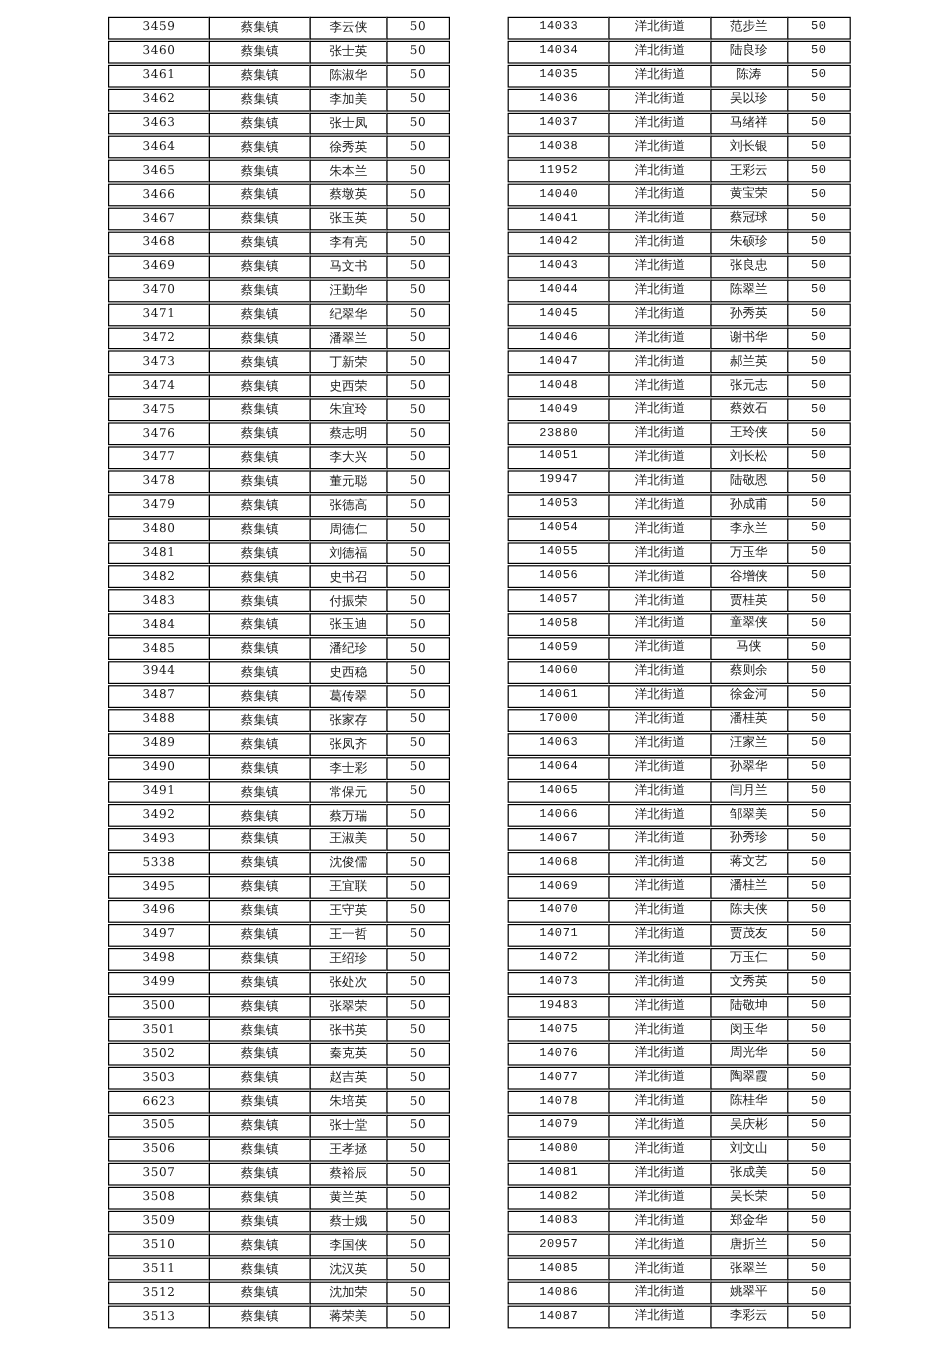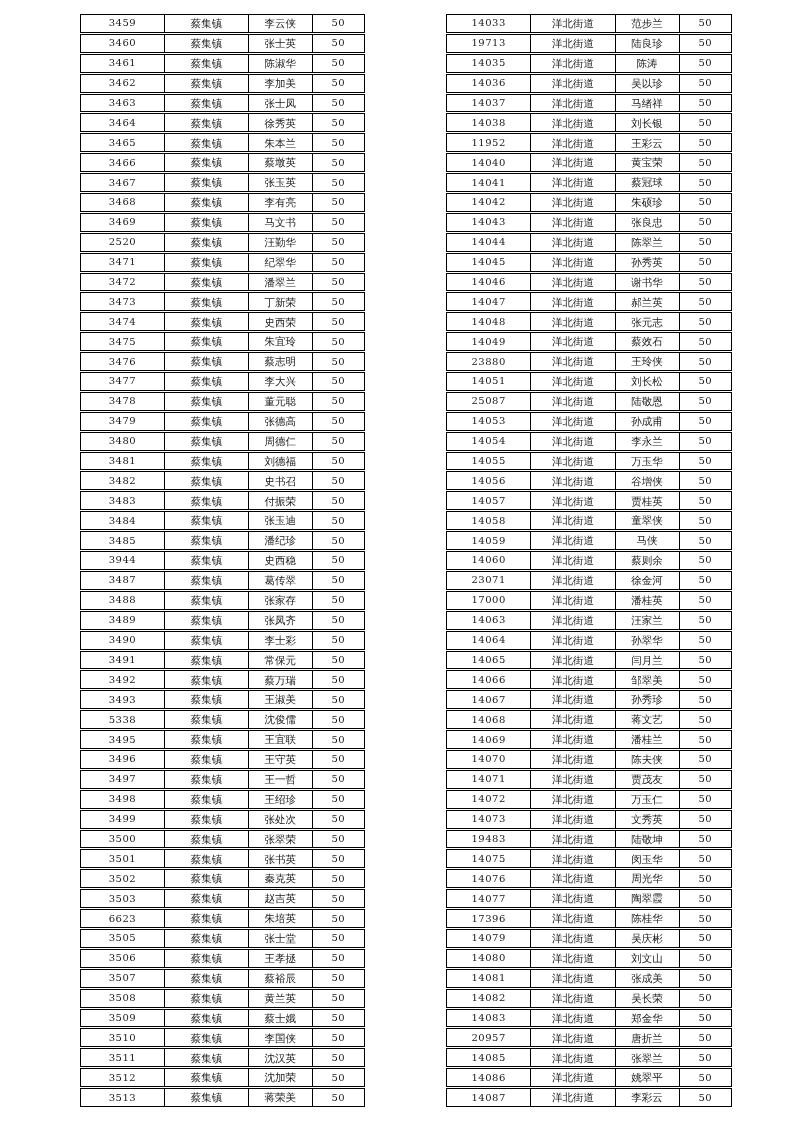--- a/index.html
+++ b/index.html
@@ -12,22 +12,22 @@
     width: 793px;
     height: 1122px;
     background: #ffffff;
     overflow: hidden;
     font-family: "DejaVu Serif", "Liberation Serif", serif;
   }
   .roster {
     position: absolute;
     top: 14px;
   }
-  .roster-left  { left: 80px;  width: 288px; }
-  .roster-right { left: 446px; width: 289px; }
+  .roster-left  { left: 90px;  width: 288px; }
+  .roster-right { left: 423px; width: 289px; font-family: Liberation Mono, monospace; }
   .row {
     display: flex;
     height: 18.9px;
     margin-bottom: 1px;
   }
   .cell {
     box-sizing: border-box;
     border: 1px solid #000000;
     display: flex;
     align-items: center;
@@ -111,21 +111,21 @@
         <div class="cell c-name">李有亮</div>
         <div class="cell c-amount">50</div>
       </div>
       <div class="row">
         <div class="cell c-serial">3469</div>
         <div class="cell c-region">蔡集镇</div>
         <div class="cell c-name">马文书</div>
         <div class="cell c-amount">50</div>
       </div>
       <div class="row">
-        <div class="cell c-serial">2520</div>
+        <div class="cell c-serial">3470</div>
         <div class="cell c-region">蔡集镇</div>
         <div class="cell c-name">汪勤华</div>
         <div class="cell c-amount">50</div>
       </div>
       <div class="row">
         <div class="cell c-serial">3471</div>
         <div class="cell c-region">蔡集镇</div>
         <div class="cell c-name">纪翠华</div>
         <div class="cell c-amount">50</div>
       </div>
@@ -383,21 +383,21 @@
       </div>
     </div>
   <div class="roster roster-right">
       <div class="row">
         <div class="cell c-serial">14033</div>
         <div class="cell c-region">洋北街道</div>
         <div class="cell c-name">范步兰</div>
         <div class="cell c-amount">50</div>
       </div>
       <div class="row">
-        <div class="cell c-serial">19713</div>
+        <div class="cell c-serial">14034</div>
         <div class="cell c-region">洋北街道</div>
         <div class="cell c-name">陆良珍</div>
         <div class="cell c-amount">50</div>
       </div>
       <div class="row">
         <div class="cell c-serial">14035</div>
         <div class="cell c-region">洋北街道</div>
         <div class="cell c-name">陈涛</div>
         <div class="cell c-amount">50</div>
       </div>
@@ -491,21 +491,21 @@
         <div class="cell c-name">王玲侠</div>
         <div class="cell c-amount">50</div>
       </div>
       <div class="row">
         <div class="cell c-serial">14051</div>
         <div class="cell c-region">洋北街道</div>
         <div class="cell c-name">刘长松</div>
         <div class="cell c-amount">50</div>
       </div>
       <div class="row">
-        <div class="cell c-serial">25087</div>
+        <div class="cell c-serial">19947</div>
         <div class="cell c-region">洋北街道</div>
         <div class="cell c-name">陆敬恩</div>
         <div class="cell c-amount">50</div>
       </div>
       <div class="row">
         <div class="cell c-serial">14053</div>
         <div class="cell c-region">洋北街道</div>
         <div class="cell c-name">孙成甫</div>
         <div class="cell c-amount">50</div>
       </div>
@@ -545,21 +545,21 @@
         <div class="cell c-name">马侠</div>
         <div class="cell c-amount">50</div>
       </div>
       <div class="row">
         <div class="cell c-serial">14060</div>
         <div class="cell c-region">洋北街道</div>
         <div class="cell c-name">蔡则余</div>
         <div class="cell c-amount">50</div>
       </div>
       <div class="row">
-        <div class="cell c-serial">23071</div>
+        <div class="cell c-serial">14061</div>
         <div class="cell c-region">洋北街道</div>
         <div class="cell c-name">徐金河</div>
         <div class="cell c-amount">50</div>
       </div>
       <div class="row">
         <div class="cell c-serial">17000</div>
         <div class="cell c-region">洋北街道</div>
         <div class="cell c-name">潘桂英</div>
         <div class="cell c-amount">50</div>
       </div>
@@ -647,21 +647,21 @@
         <div class="cell c-name">周光华</div>
         <div class="cell c-amount">50</div>
       </div>
       <div class="row">
         <div class="cell c-serial">14077</div>
         <div class="cell c-region">洋北街道</div>
         <div class="cell c-name">陶翠霞</div>
         <div class="cell c-amount">50</div>
       </div>
       <div class="row">
-        <div class="cell c-serial">17396</div>
+        <div class="cell c-serial">14078</div>
         <div class="cell c-region">洋北街道</div>
         <div class="cell c-name">陈桂华</div>
         <div class="cell c-amount">50</div>
       </div>
       <div class="row">
         <div class="cell c-serial">14079</div>
         <div class="cell c-region">洋北街道</div>
         <div class="cell c-name">吴庆彬</div>
         <div class="cell c-amount">50</div>
       </div>

